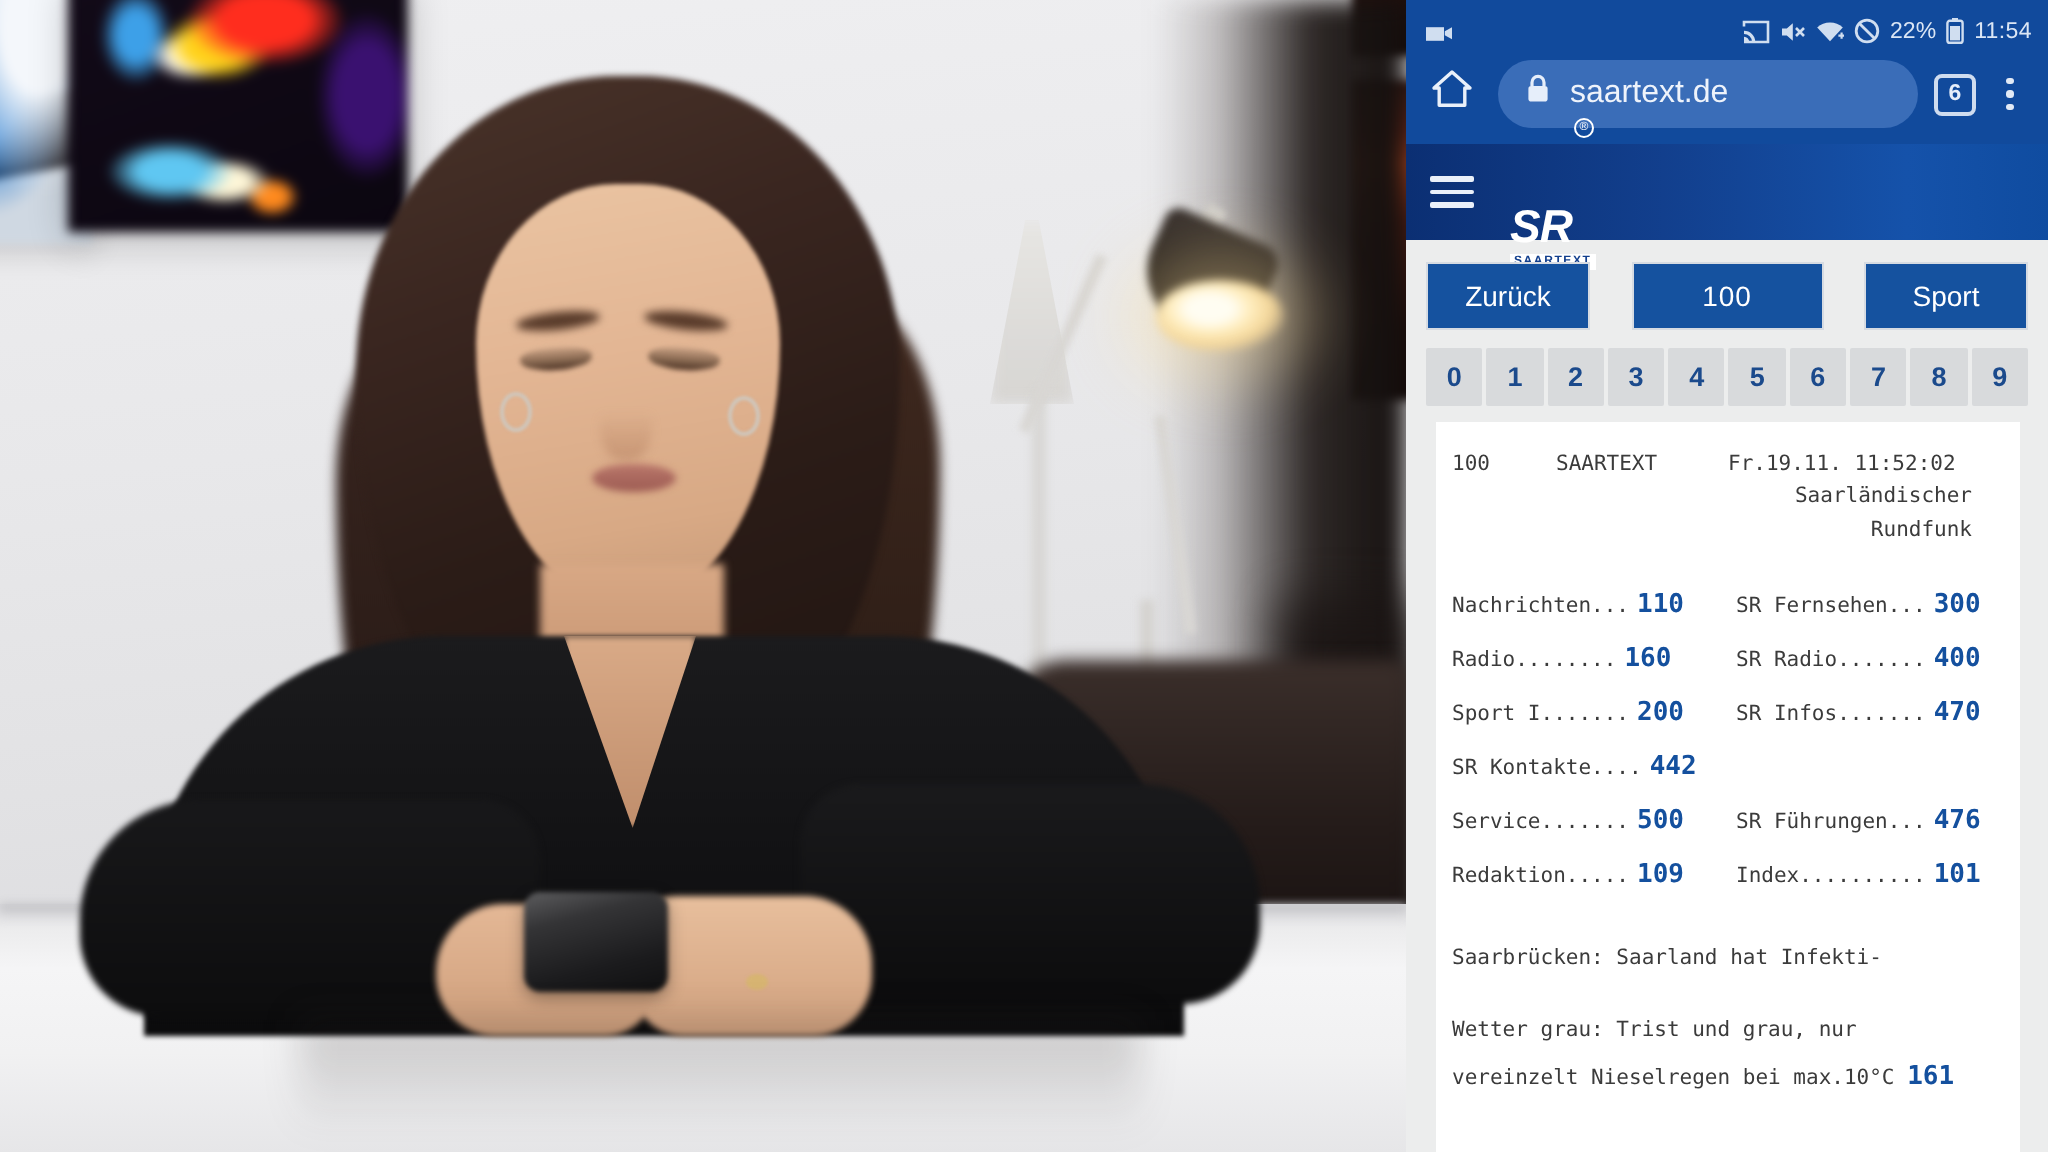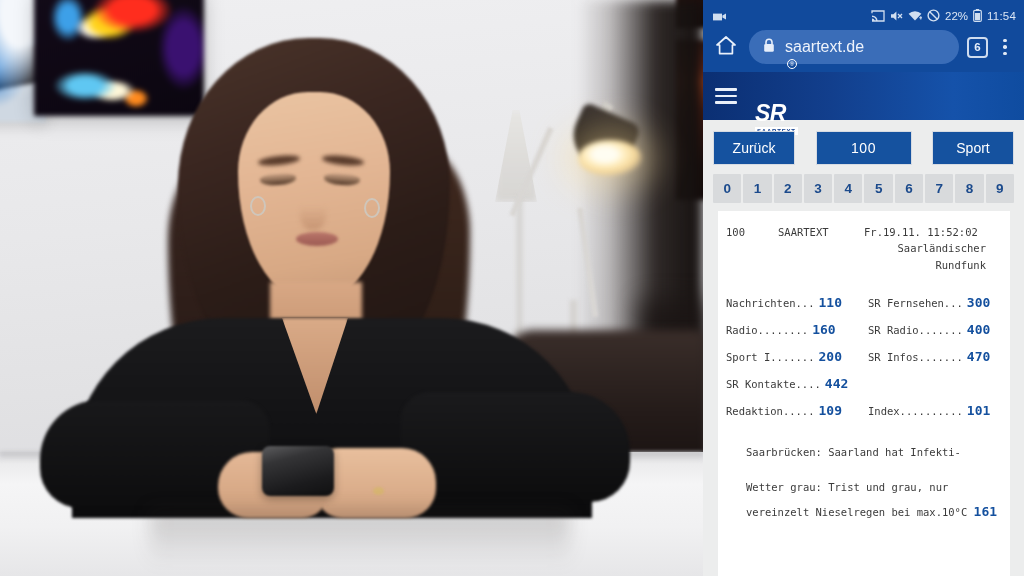--- a/index.html
+++ b/index.html
@@ -344,21 +344,21 @@
   .tt-index { margin-top:16px; }
   .tt-row { display:flex; font-size:10.5px; line-height:2.08; color:#3b3b3b; }
   .tt-cell { display:flex; align-items:baseline; }
   .tt-cell.c1 { width:142px; }
   .tt-label { white-space:pre; }
   .tt-num { color:#14509e; font-weight:bold; font-size:13px; margin-left:4px; }
 
   .tt-news { margin-top:18px; font-size:10.5px; line-height:2.05; color:#3b3b3b; }
   .tt-news .ln { white-space:pre; }
   .tt-news .num { color:#14509e; font-weight:bold; font-size:13px; }
-  .tt-block { margin-bottom:14px;margin-left:20px; }
+  .tt-block { margin-bottom:14px; }
 </style>
 </head>
 <body>
 
 <div class="photo">
   <div class="wall"></div>
   <div class="art1"></div>
   <div class="art2"></div>
   <div class="art3"></div>
   <div class="art4"></div>
@@ -558,20 +558,30 @@
           </span>
         </div>
         <div class="tt-row">
           <span class="tt-cell">
             <span class="tt-label">SR Kontakte....</span>
             <span class="tt-num">442</span>
           </span>
         </div>
         <div class="tt-row">
           <span class="tt-cell c1">
+            <span class="tt-label">Service.......</span>
+            <span class="tt-num">500</span>
+          </span>
+          <span class="tt-cell">
+            <span class="tt-label">SR Führungen...</span>
+            <span class="tt-num">476</span>
+          </span>
+        </div>
+        <div class="tt-row">
+          <span class="tt-cell c1">
             <span class="tt-label">Redaktion.....</span>
             <span class="tt-num">109</span>
           </span>
           <span class="tt-cell">
             <span class="tt-label">Index..........</span>
             <span class="tt-num">101</span>
           </span>
         </div>
       </div>
 

